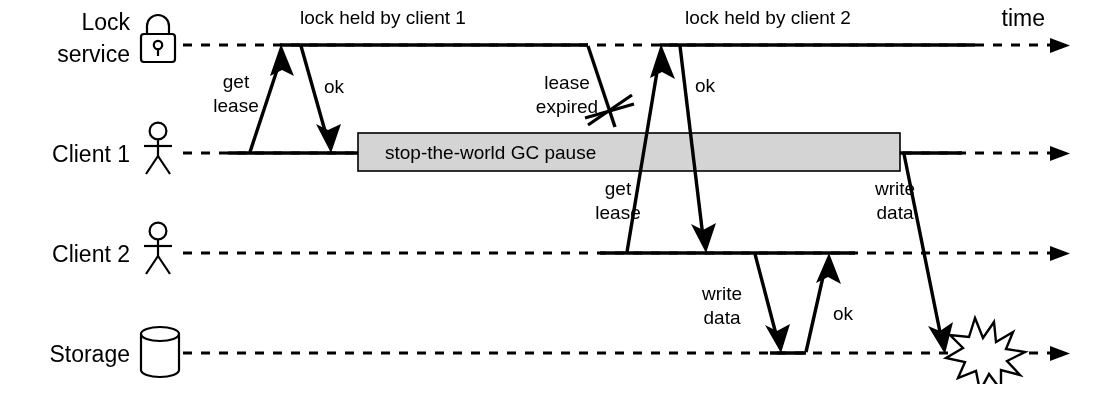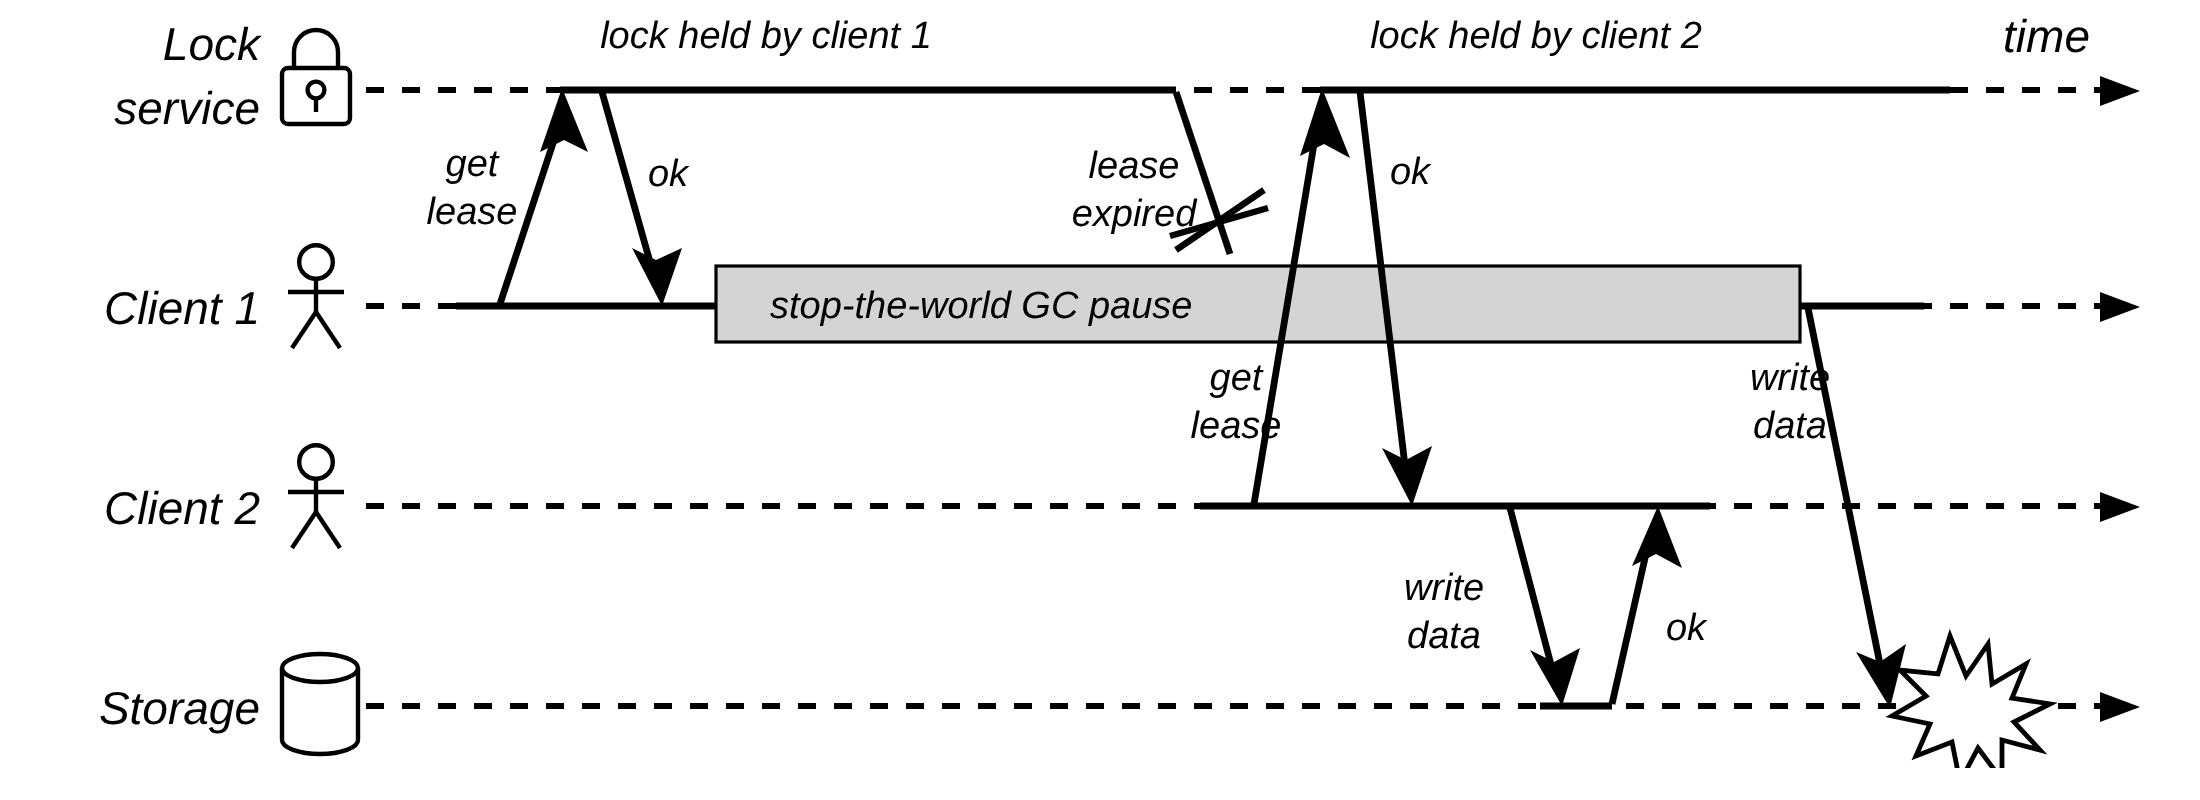--- a/index.html
+++ b/index.html
@@ -7,21 +7,20 @@
     padding: 0;
     background: #ffffff;
   }
   #diagram-root {
     position: relative;
     width: 1100px;
     height: 384px;
     background: #ffffff;
     font-family: "Liberation Sans", sans-serif;
     overflow: hidden;
-    font-style: italic;
   }
   svg#scene {
     display: block;
     width: 1100px;
     height: 400px;
   }
   .lane-label {
     font-family: "Liberation Sans", sans-serif;
     font-size: 23px;
     fill: #000000;

